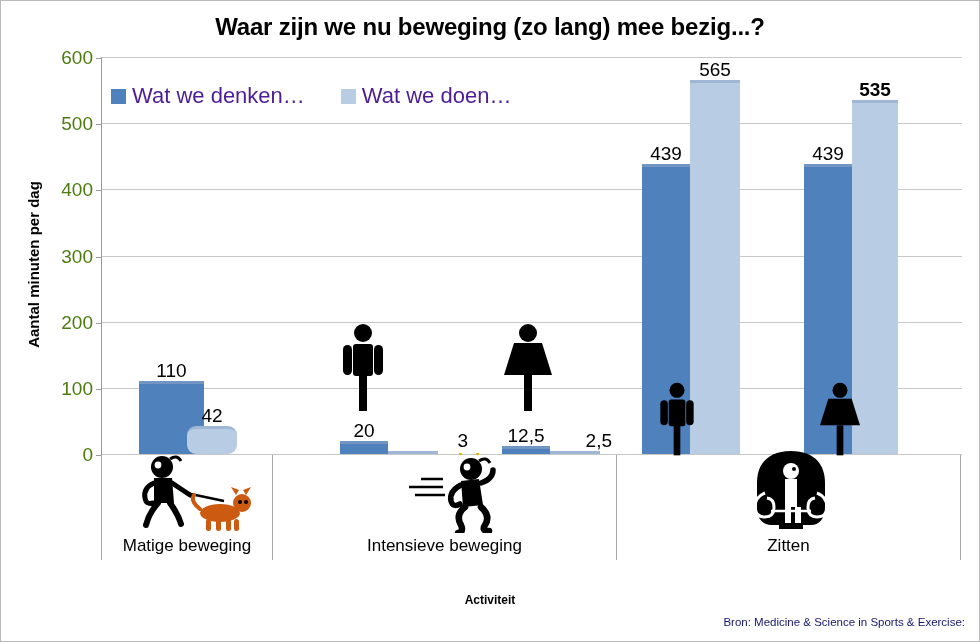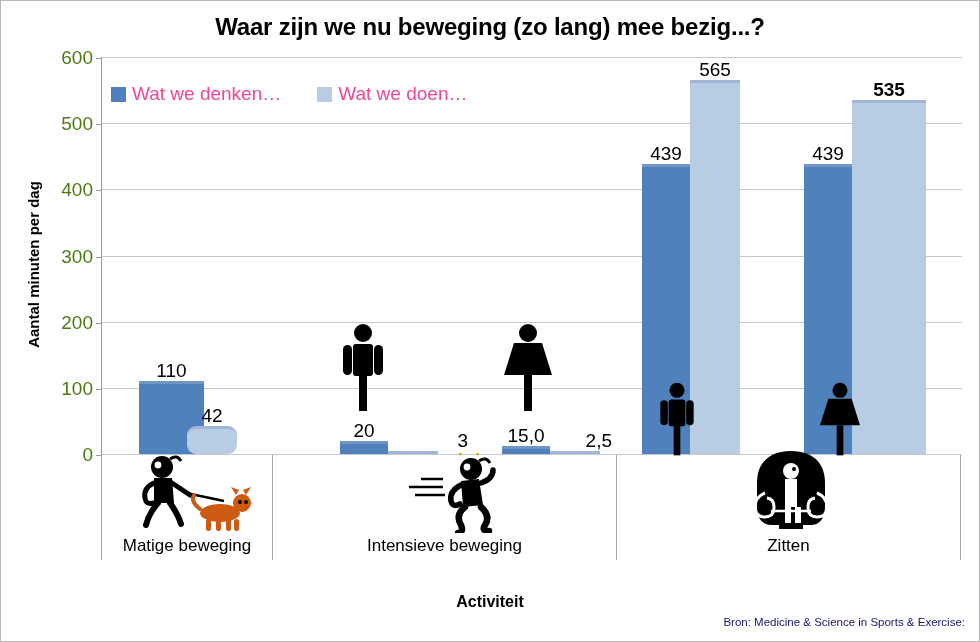--- a/index.html
+++ b/index.html
@@ -42,21 +42,21 @@
     text-align: center;
     font-size: 15px;
     font-weight: bold;
     color: #000000;
   }
   #x-axis-title {
     position: absolute;
     left: 0; right: 0;
     top: 592px;
     text-align: center;
-    font-size: 16px;
+    font-size: 12px;
     font-weight: bold;
     color: #000000;
   }
 
   
   #plot-area {
     position: absolute;
     left: 100px;
     top: 56px;
     width: 860px;
@@ -160,22 +160,22 @@
     gap: 6px;
   }
   .legend-swatch {
     width: 15px;
     height: 15px;
     display: inline-block;
   }
   .legend-swatch.series-0 { background: #4f81bd; }
   .legend-swatch.series-1 { background: #b8cce4; }
   .legend-text {
-    font-size: 19px;
-    color: #ec4899;
+    font-size: 22px;
+    color: #4c1d95;
     white-space: nowrap;
   }
 
   
   .pictogram {
     position: absolute;
     pointer-events: none;
   }
 
   
@@ -244,37 +244,37 @@
     </div>
 
     <div class="bar series-0" style="left:238px; width:48px; height:13.2px;">
       <span class="bar-label">20</span>
     </div>
     <div class="bar series-1" style="left:286px; width:50px; height:2px;">
       <span class="bar-label offset-right" style="right:-30px;">3</span>
     </div>
 
     <div class="bar series-0" style="left:400px; width:48px; height:8.3px;">
-      <span class="bar-label">15,0</span>
+      <span class="bar-label">12,5</span>
     </div>
     <div class="bar series-1" style="left:448px; width:50px; height:2px;">
       <span class="bar-label offset-right" style="right:-12px;">2,5</span>
     </div>
 
     <div class="bar series-0" style="left:540px; width:48px; height:290.5px;">
       <span class="bar-label">439</span>
     </div>
     <div class="bar series-1" style="left:588px; width:50px; height:373.8px;">
       <span class="bar-label">565</span>
     </div>
 
     <div class="bar series-0" style="left:702px; width:48px; height:290.5px;">
       <span class="bar-label">439</span>
     </div>
-    <div class="bar series-1" style="left:750px; width:74px; height:353.9px;font-weight:bold;">
+    <div class="bar series-1" style="left:750px; width:46px; height:353.9px;font-weight:bold;">
       <span class="bar-label">535</span>
     </div>
 
     <svg class="pictogram" style="left:238px; top:266px; width:46px; height:90px;" viewBox="0 0 46 90">
       <circle cx="23" cy="10" r="9" fill="#000"></circle>
       <rect x="13" y="21" width="20" height="32" rx="3" fill="#000"></rect>
       <rect x="3" y="22" width="9" height="30" rx="4.5" fill="#000"></rect>
       <rect x="34" y="22" width="9" height="30" rx="4.5" fill="#000"></rect>
       <rect x="19" y="52" width="8" height="36" fill="#000"></rect>
     </svg>

